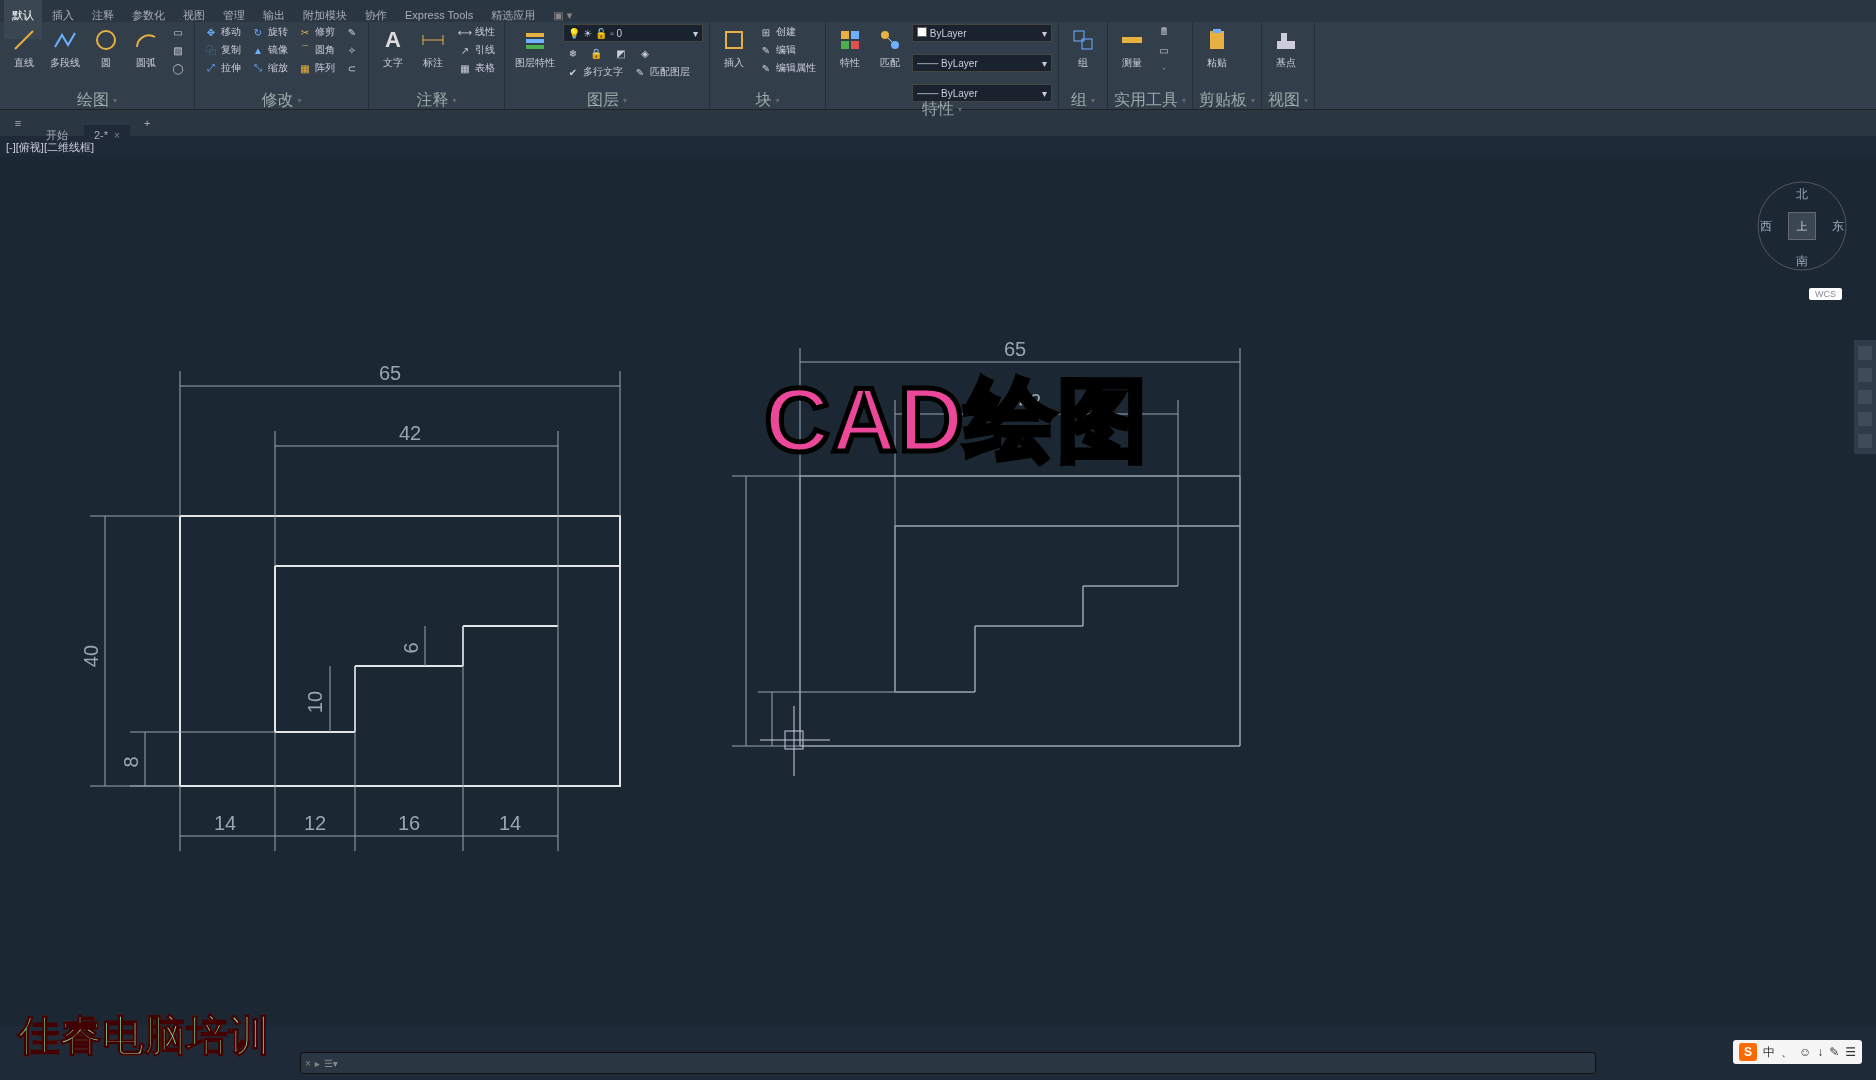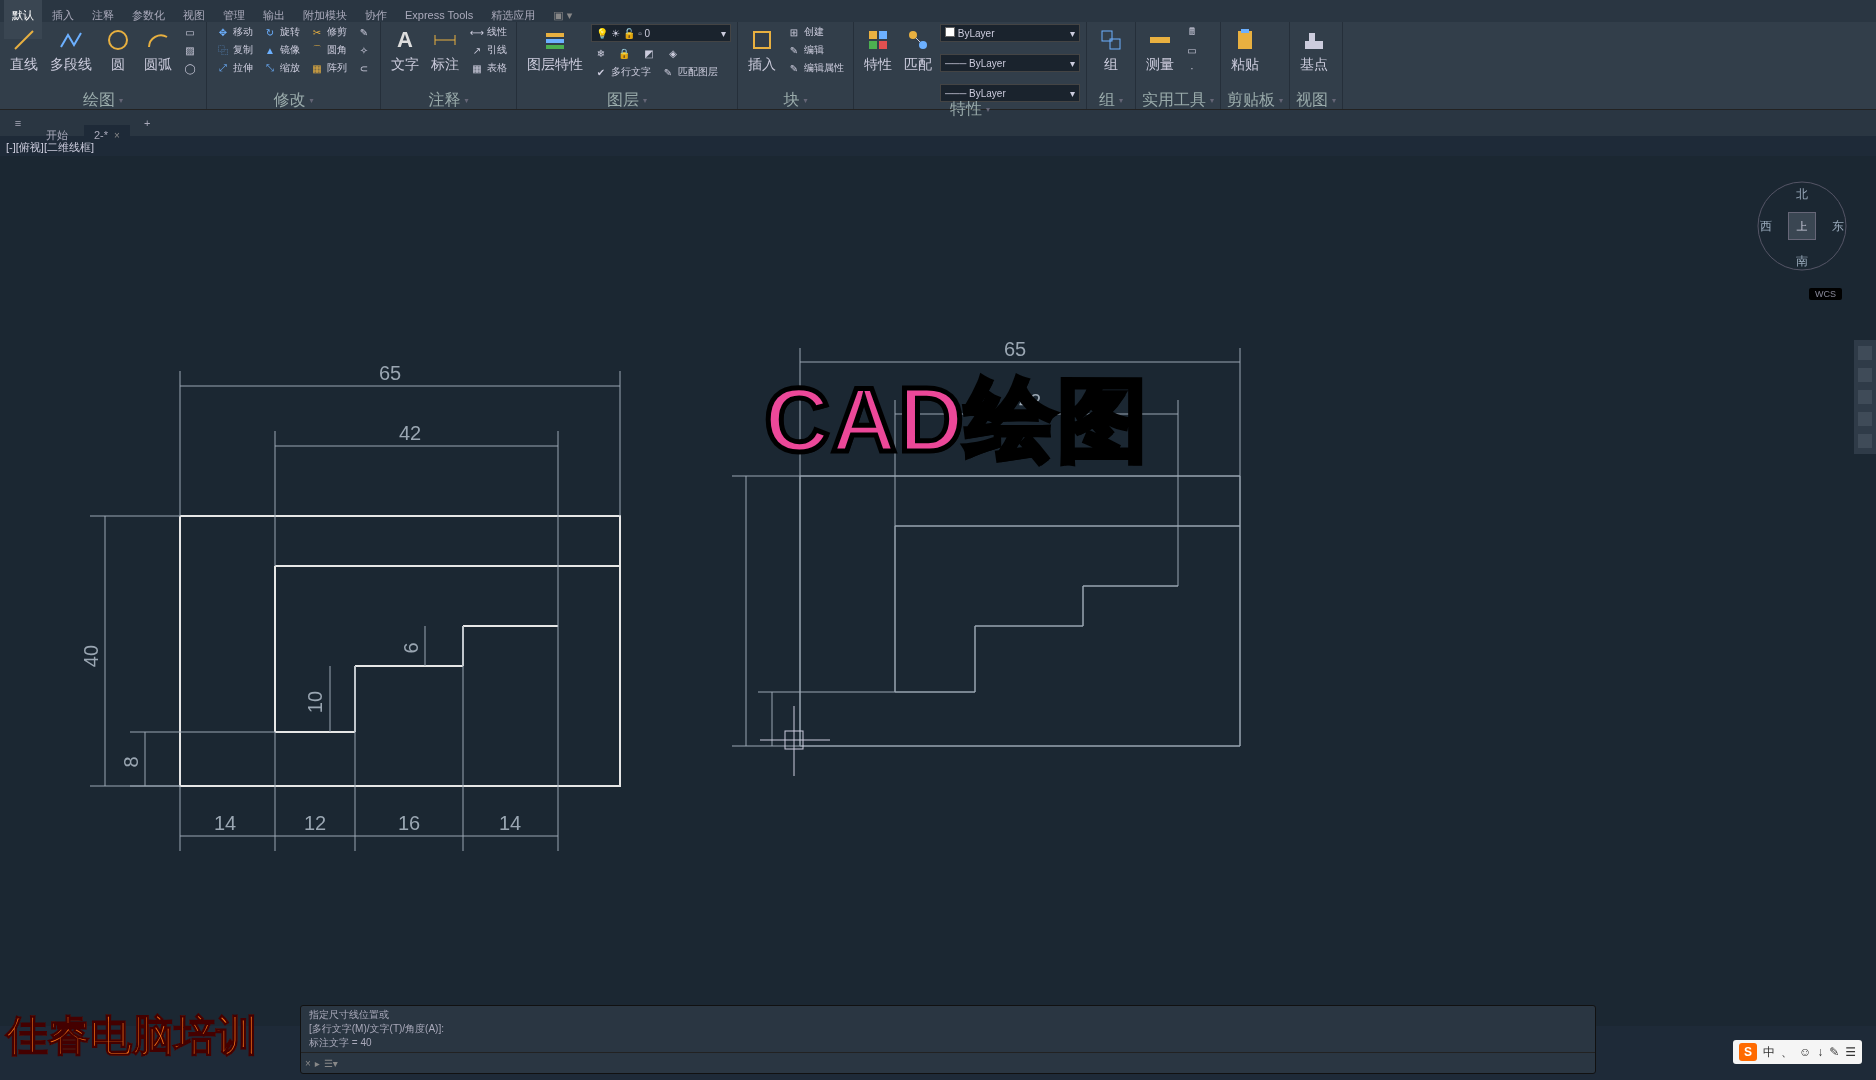--- a/index.html
+++ b/index.html
@@ -11,21 +11,21 @@
 .menu-tabs span.active { background:#3a4652; color:#fff; }
 
 
 .ribbon { height:88px; background:#323e4a; display:flex; border-bottom:1px solid #222; }
 .r-panel { border-right:1px solid #252f3a; display:flex; flex-direction:column; padding:2px 6px 0 6px; }
 .r-body { flex:1; display:flex; gap:4px; align-items:flex-start; }
 .r-title { height:16px; font-size:16px; color:#9aa; text-align:center; padding-bottom:1px; display:flex; justify-content:center; align-items:center; gap:4px;}
 .r-title::after { content:"▾"; font-size:8px; color:#667;}
 .big-btn { display:flex; flex-direction:column; align-items:center; gap:2px; padding:2px 4px; cursor:pointer;}
 .big-btn .ico { width:28px; height:28px; display:flex; align-items:center; justify-content:center; }
-.big-btn .lbl { font-size:14px; color:#ccd; white-space:nowrap;}
+.big-btn .lbl { font-size:10px; color:#ccd; white-space:nowrap;}
 .sm-col { display:flex; flex-direction:column; gap:2px; }
 .sm-btn { display:flex; align-items:center; gap:3px; padding:1px 3px; cursor:pointer; font-size:10px; color:#ccd; white-space:nowrap;}
 .sm-btn .ico { width:14px; height:14px; display:flex; align-items:center; justify-content:center;}
 .layer-sel { width:140px; height:18px; background:#1a232d; border:1px solid #444; color:#ccd; font-size:10px; display:flex; align-items:center; padding:0 4px; justify-content:space-between;}
 
 
 .file-row { height:26px; background:#2a3642; display:flex; align-items:center; padding-left:6px; gap:6px; font-size:11px; color:#aab;}
 .file-row .ham { width:24px; text-align:center; cursor:pointer;}
 .file-tab { padding:4px 10px; background:#1e2a38; cursor:pointer; display:flex; gap:6px; align-items:center;margin-top:24px;}
 .file-tab.inactive { background:transparent;}
@@ -36,41 +36,41 @@
 .vp-label { position:absolute; left:6px; top:140px; font-size:11px; color:#ccd; }
 
 
 .canvas { position:absolute; left:0; top:156px; right:0; bottom:54px; background:#1b2732; }
 .canvas svg { position:absolute; inset:0; width:100%; height:100%; }
 
 
 .overlay-title { position:absolute; left:50%; top:360px; transform:translateX(-50%); font-size:90px; font-weight:900; color:#ec4899; -webkit-text-stroke:5px #000; text-shadow:2px 2px 0 #000; letter-spacing:2px; white-space:nowrap;margin-left:19px;}
 
 
-.watermark { position:absolute; left:6px; bottom:16px; font-size:42px; font-weight:700; color:#f97316; -webkit-text-stroke:1px #400; }
+.watermark { position:absolute; left:18px; bottom:16px; font-size:42px; font-weight:700; color:#86efac; -webkit-text-stroke:1px #400; }
 
 
 .cmd-area { position:absolute; left:300px; right:280px; bottom:6px; background:#2a3642; border:1px solid #111; border-radius:3px; font-size:10px; color:#aab;}
 .cmd-hist { padding:2px 8px; border-bottom:1px solid #222; line-height:14px;}
 .cmd-input { display:flex; align-items:center; height:20px; padding:0 4px; gap:4px;}
 .cmd-input .x { color:#888; cursor:pointer;}
 .cmd-input .ico { color:#888;}
 .cmd-input input { flex:1; background:transparent; border:0; color:#aab; font-size:10px; outline:none;}
 
 
 .ime-bar { position:absolute; right:14px; bottom:16px; height:24px; background:#f5f5f5; border-radius:3px; display:flex; align-items:center; gap:6px; padding:0 6px; font-size:12px; color:#333; }
 .ime-bar .s-logo { width:18px; height:18px; background:#ff6a00; color:#fff; font-weight:bold; border-radius:3px; display:flex; align-items:center; justify-content:center; font-size:12px;}
 .ime-bar span { cursor:pointer;}
 .nav-cube { position:absolute; right:24px; top:176px; width:100px; height:100px; }
 .nav-cube .cube { position:absolute; left:36px; top:36px; width:28px; height:28px; background:#3a4652; border:1px solid #667; }
 .nav-cube .lbl { position:absolute; font-size:12px; color:#9ab; }
 .nav-cube .n { left:44px; top:10px;} .nav-cube .s { left:44px; bottom:6px;}
 .nav-cube .w { left:8px; top:42px;} .nav-cube .e { right:8px; top:42px;}
 .nav-cube svg { position:absolute; inset:0;}
-.wcs-badge { position:absolute; right:34px; top:288px; font-size:9px; color:#889; background:#000000; padding:1px 6px; border-radius:2px;}
+.wcs-badge { position:absolute; right:34px; top:288px; font-size:9px; color:#889; background:#ffffff; padding:1px 6px; border-radius:2px;}
 
 
 .nav-bar { position:absolute; right:0; top:340px; width:22px; background:#2f3b48; display:flex; flex-direction:column; gap:8px; padding:6px 0; align-items:center;}
 .nav-bar div { width:14px; height:14px; background:#3f4b58; cursor:pointer;}
 
 
 .vp-win { position:absolute; right:10px; top:158px; display:flex; gap:8px; color:#aab; font-size:11px;}
 
 
 .sw { width:10px; height:10px; display:inline-block; border:1px solid #666;}
@@ -562,25 +562,20 @@
   <div></div>
   <div></div>
   <div></div>
 </div>
 
 <div class="overlay-title">CAD绘图</div>
 
 <div class="watermark">佳睿电脑培训</div>
 
 <div class="cmd-area">
-  <div class="cmd-hist">
-    <div>指定尺寸线位置或</div>
-    <div>[多行文字(M)/文字(T)/角度(A)]:</div>
-    <div>标注文字 = 40</div>
-  </div>
   <div class="cmd-input">
     <span class="x">×</span>
     <span class="ico">▸</span>
     <span class="ico">☰▾</span>
   </div>
 </div>
 
 <div class="ime-bar">
   <div class="s-logo">S</div>
   <span>中</span>

